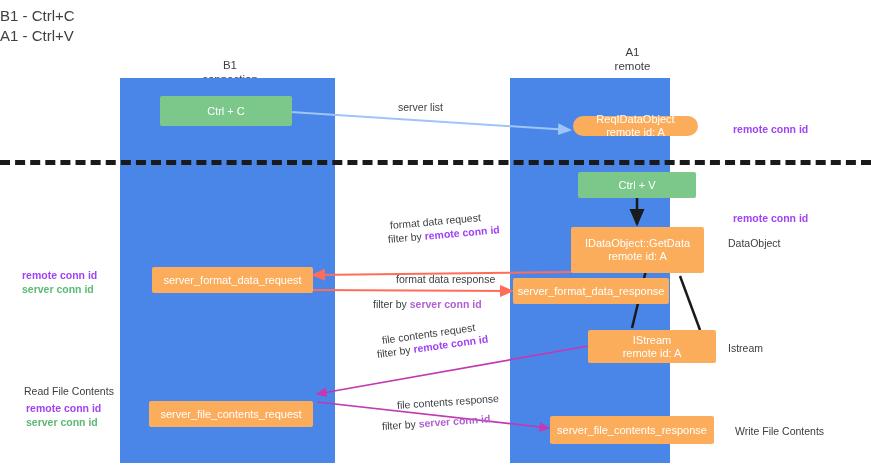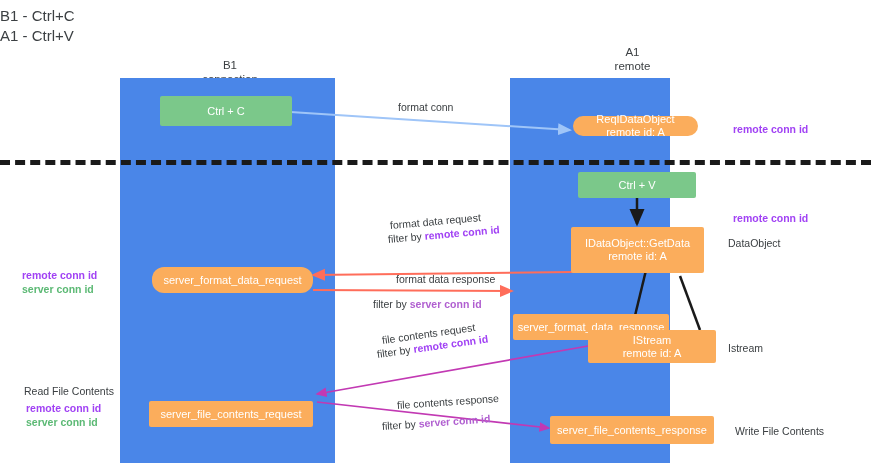--- a/index.html
+++ b/index.html
@@ -136,30 +136,30 @@
 
     <line x1="317" y1="402" x2="549" y2="428" stroke="#c239b3" stroke-width="1.6" marker-end="url(#ar-mag)"></line>
   </svg>
 
   <div class="node green" style="left:160px; top:96px;  width:132px; height:30px;">Ctrl + C</div>
   <div class="node orange" style="left:573px; top:116px; width:125px; height:20px;border-radius:11px;">ReqIDataObject
 remote id: A</div>
   <div class="node green" style="left:578px; top:172px; width:118px; height:26px;">Ctrl + V</div>
   <div class="node orange" style="left:571px; top:227px; width:133px; height:46px;">IDataObject::GetData
 remote id: A</div>
-  <div class="node orange" style="left:152px; top:267px; width:161px; height:26px;border-radius:12px;">server_format_data_request</div>
-  <div class="node orange" style="left:513px; top:278px; width:156px; height:26px;margin-top:36px;">server_format_data_response</div>
+  <div class="node orange" style="left:152px; top:267px; width:161px; height:26px;">server_format_data_request</div>
+  <div class="node orange" style="left:513px; top:278px; width:156px; height:26px;">server_format_data_response</div>
   <div class="node orange" style="left:588px; top:330px; width:128px; height:33px;">IStream
 remote id: A</div>
   <div class="node orange" style="left:149px; top:401px; width:164px; height:26px;">server_file_contents_request</div>
   <div class="node orange" style="left:550px; top:416px; width:164px; height:28px;text-align:center;">server_file_contents_response</div>
 
   <div class="divider"></div>
 
-  <div class="edge-label" style="left:398px; top:100px;">format conn</div>
+  <div class="edge-label" style="left:398px; top:100px;">server list</div>
 
   <div class="edge-label" style="left:390px; top:218px; transform:rotate(-5deg); transform-origin:left center;">format data request</div>
   <div class="edge-label" style="left:388px; top:232px; transform:rotate(-5deg); transform-origin:left center;"><span>filter by </span><span class="hl-purple">remote conn id</span></div>
 
   <div class="edge-label" style="left:396px; top:272px;">format data response</div>
   <div class="edge-label" style="left:373px; top:297px;"><span>filter by </span><span class="hl-purple2">server conn id</span></div>
 
   <div class="edge-label" style="left:382px; top:333px; transform:rotate(-8deg); transform-origin:left center;">file contents request</div>
   <div class="edge-label" style="left:377px; top:347px; transform:rotate(-8deg); transform-origin:left center;"><span>filter by </span><span class="hl-purple">remote conn id</span></div>
 

